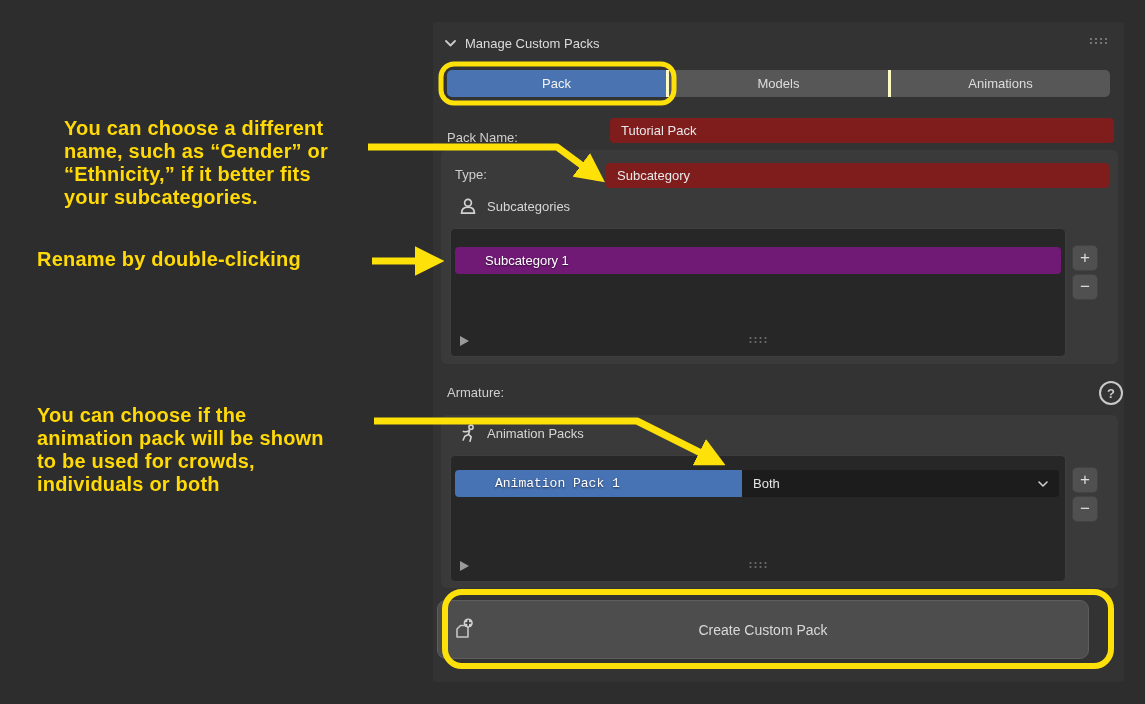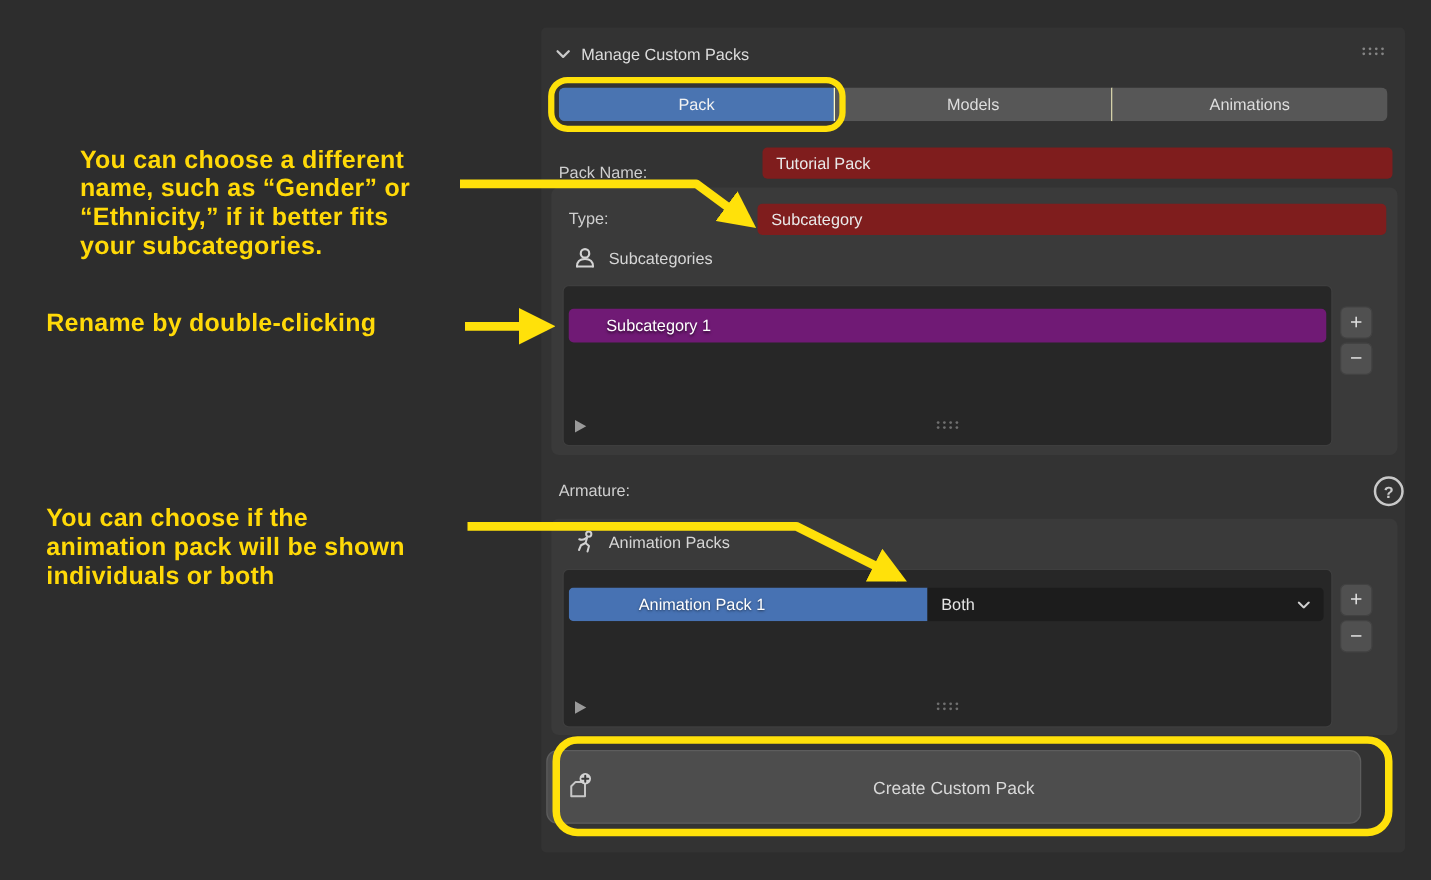--- a/index.html
+++ b/index.html
@@ -21,21 +21,21 @@
     background:#333333;border-radius:4px;color:#d6d6d6;font-size:13px;
   }
   .panel-header{position:absolute;left:12px;top:10px;height:22px;display:flex;align-items:center;gap:9px;}
   .panel-title{color:#dcdcdc;font-size:13px;}
   .grip{position:absolute;}
   .grip.header-grip{right:16px;top:15px;}
 
   .tabs{position:absolute;left:14px;top:48px;width:663px;height:27px;display:flex;border-radius:5px;overflow:hidden;}
   .tab{
     flex:1;display:flex;align-items:center;justify-content:center;
-    background:#575757;color:#dddddd;border-right:1px solid #fef9c3;cursor:default;
+    background:#575757;color:#dddddd;border-right:3px solid #fef9c3;cursor:default;
   }
   .tab:last-child{border-right:none;}
   .tab.active{background:#4a74b1;color:#f2f2f2;}
 
   .row-label{color:#cfcfcf;}
   .text-field{
     position:absolute;background:#7f1d1d;border-radius:4px;color:#e9e9e9;
     display:flex;align-items:center;padding:0 11px;box-sizing:border-box;
   }
   .field-packname{left:177px;top:96px;width:504px;height:25px;}
@@ -61,21 +61,21 @@
 
   .list-row{
     position:absolute;left:4px;top:18px;height:27px;display:flex;align-items:center;
     border-radius:4px;overflow:hidden;color:#ffffff;
     text-shadow:0 1px 2px rgba(0,0,0,.55);
   }
   .row1{width:606px;background:#701a75;}
   .row1 .row-text{padding-left:30px;}
   .row2{width:604px;top:14px;}
   .row2-name{width:287px;height:100%;background:#4772b3;display:flex;align-items:center;}
-  .row2-name .row-text{padding-left:56px;}
+  .row2-name .row-text{padding-left:40px;font-family:Liberation Mono, monospace;}
   .row2-dd{
     width:317px;height:100%;background:#1c1c1c;display:flex;align-items:center;
     justify-content:space-between;padding:0 11px;box-sizing:border-box;color:#e6e6e6;
     text-shadow:none;
   }
   .list-footer-tri{
     position:absolute;left:9px;bottom:10px;width:0;height:0;
     border-left:9px solid #9a9a9a;border-top:5.5px solid transparent;border-bottom:5.5px solid transparent;
   }
   .list-footer-grip{position:absolute;left:50%;transform:translateX(-50%);bottom:12px;}
@@ -121,20 +121,21 @@
     <div>your subcategories.</div>
   </div>
 
   <div class="note" style="left:37px;top:248px;">
     <div>Rename by double-clicking</div>
   </div>
 
   <div class="note" style="left:37px;top:404px;">
     <div>You can choose if the</div>
     <div>animation pack will be shown</div>
+    <div>to be used for crowds,</div>
     <div>individuals or both</div>
   </div>
 
   <div class="panel">
 
     <div class="panel-header">
       <span class="icon">
         <svg width="11" height="7" viewBox="0 0 11 7">
             <polyline points="1,1 5.5,5.5 10,1" fill="none" stroke="#c9c9c9" stroke-width="1.8" stroke-linecap="round" stroke-linejoin="round"></polyline>
           </svg>

